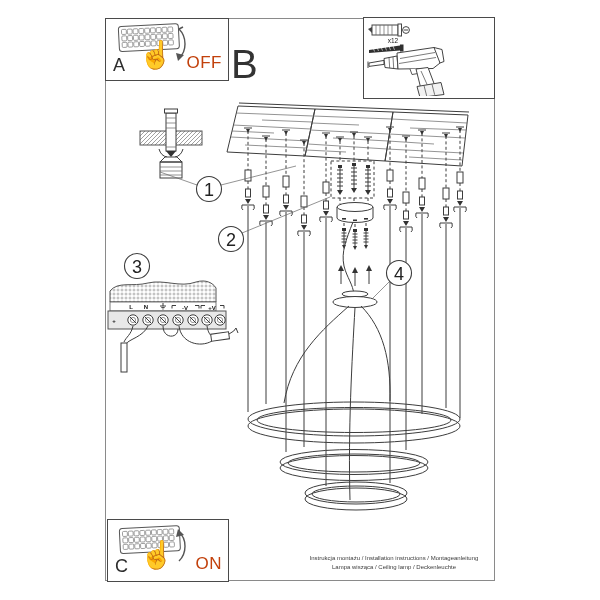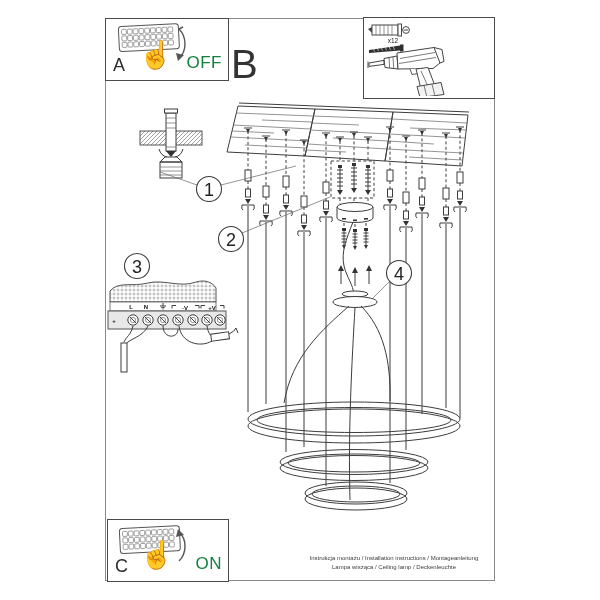--- a/index.html
+++ b/index.html
@@ -5,21 +5,21 @@
   html,body{margin:0;padding:0;}
   body{width:600px;height:600px;background:#fff;font-family:"Liberation Sans",sans-serif;color:#333;}
   #canvas{position:relative;width:600px;height:600px;background:#fff;overflow:hidden;}
   .abs{position:absolute;}
   .frame{left:105px;top:18px;width:388px;height:561px;border:1px solid #8a8a8a;}
   .pbox{background:#fff;border:1.5px solid #4a4a4a;}
   #boxA{left:105px;top:18px;width:122px;height:61px;}
   #boxTools{left:363px;top:17px;width:130px;height:80px;}
   #boxC{left:107px;top:519px;width:120px;height:61px;}
   .corner-label{position:absolute;left:7px;bottom:4px;font-size:18px;color:#2e2e2e;}
-  .action-label{position:absolute;right:6px;bottom:7px;font-size:17px;letter-spacing:.5px;color:#15803d;margin-left:32px;}
+  .action-label{position:absolute;right:6px;bottom:7px;font-size:17px;letter-spacing:.5px;color:#c2410c;margin-left:32px;}
   .hand{position:absolute;font-size:27px;color:#444;line-height:1;}
   #sectionB{left:231px;top:42px;font-size:40px;color:#333;}
   .qty{position:absolute;left:14px;top:19px;width:30px;text-align:center;font-size:6.5px;color:#222;}
   #footer{left:294px;top:554px;width:200px;text-align:center;font-size:6px;line-height:9px;color:#3c3c3c;}
   svg{display:block;}
   .ln{stroke:#3d3d3d;fill:none;stroke-width:1;}
   .thin{stroke:#666;fill:none;stroke-width:.7;}
   .dash{stroke-dasharray:3 2.4;}
   .wfill{fill:#fff;}
   .dark{fill:#333;stroke:none;}

